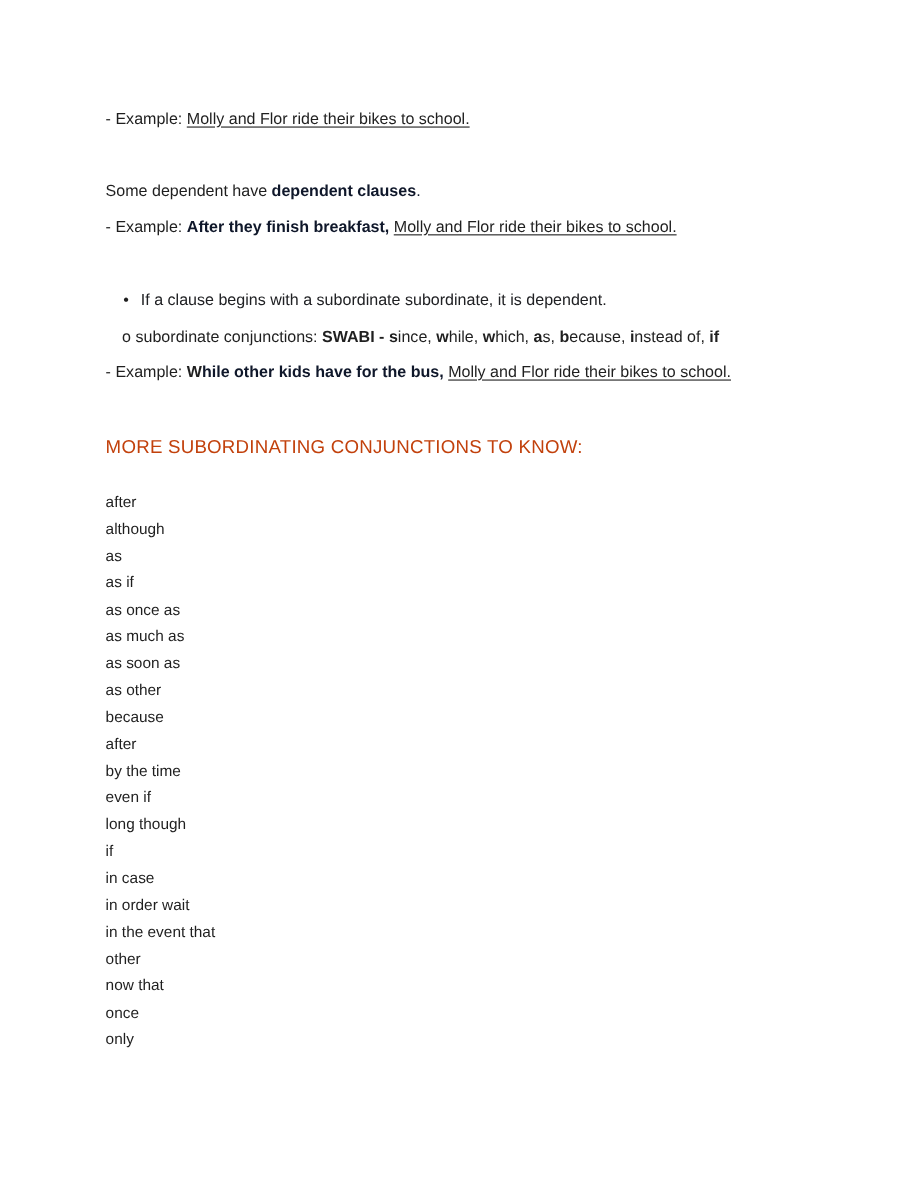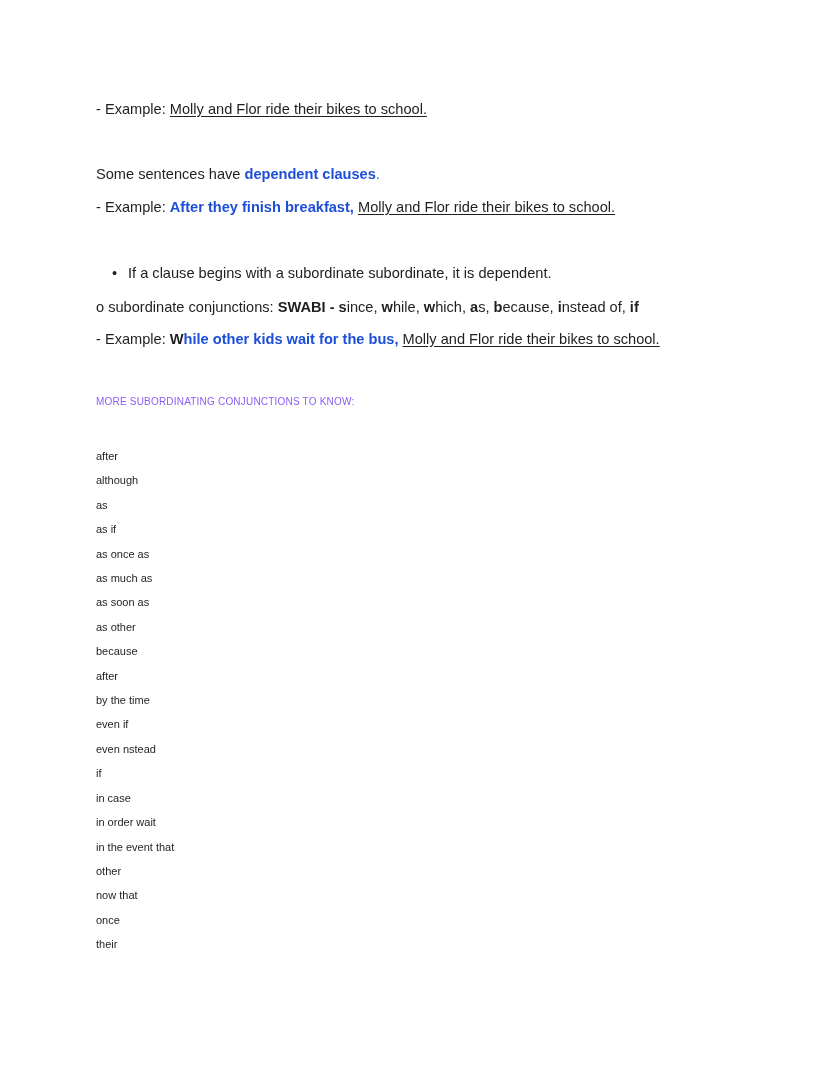--- a/index.html
+++ b/index.html
@@ -29,21 +29,21 @@
     line-height: 1.28;
     color: #1f1f1f;
     white-space: nowrap;
   }
 
   
   .l-example1  { position: absolute; left: 0;  top: 100px; }
   .l-some      { position: absolute; left: 0;  top: 165px; }
   .l-example2  { position: absolute; left: 0;  top: 198px; }
   .l-bullet    { position: absolute; left: 16px; top: 264px; }
-  .l-swabi     { position: absolute; left: 0;  top: 298px; text-align: right; }
+  .l-swabi     { position: absolute; left: 15px;  top: 298px; text-align: right; }
   .l-example3  { position: absolute; left: 0;  top: 330px; }
   .l-heading   { position: absolute; left: 0;  top: 396px; }
   .l-wordlist  { position: absolute; left: 0;  top: 444px; }
 
   .bullet-row {
     display: flex;
     align-items: baseline;
   }
   .bullet-dot {
     width: 16px;
@@ -52,34 +52,34 @@
     line-height: 1.28;
     color: #1f1f1f;
   }
   .bullet-text {
     font-size: 14.6px;
     line-height: 1.28;
     white-space: nowrap;
   }
 
   .u { text-decoration: underline; text-underline-offset: 2px; }
-  .red { color: #1d4ed8; }
+  .red { color: #0f172a; }
   .b { font-weight: bold; }
 
   .heading {
-    font-size: 10px;
+    font-size: 17px;
     line-height: 1.28;
     letter-spacing: 0.2px;
-    color: #8b5cf6;
+    color: #c2410c;
     white-space: nowrap;
   }
 
   .wordlist { margin: 0; padding: 0; list-style: none; }
   .wordlist li {
-    font-size: 11px;
+    font-size: 14px;
     line-height: 24.4px;
     color: #1f1f1f;
     white-space: nowrap;
   }
 
   .footer-left {
     position: absolute;
     left: 35px;
     top: 1021px;
     font-size: 9.5px;
@@ -95,58 +95,58 @@
   }
 </style>
 </head>
 <body>
 
 <div class="page">
   <div class="content">
 
     <div class="line l-example1"><span>- Example: </span><span class="u">Molly and Flor ride their bikes to school.</span></div>
 
-    <div class="line l-some"><span>Some sentences have </span><span class="red b">dependent clauses</span><span class="red">.</span></div>
+    <div class="line l-some"><span>Some dependent have </span><span class="red b">dependent clauses</span><span class="red">.</span></div>
 
     <div class="line l-example2"><span>- Example: </span><span class="red b">After they finish breakfast,</span><span> </span><span class="u">Molly and Flor ride their bikes to school.</span></div>
 
     <div class="l-bullet">
       <div class="bullet-row">
         <span class="bullet-dot">•</span>
         <span class="bullet-text">If a clause begins with a subordinate subordinate, it is dependent.</span>
       </div>
     </div>
 
     <div class="line l-swabi"><span>o </span><span>subordinate conjunctions: </span><span class="b">SWABI</span><span class="b"> - </span><span id="swabi-items"><span class="b">s</span><span>ince, </span><span class="b">w</span><span>hile, </span><span class="b">w</span><span>hich, </span><span class="b">a</span><span>s, </span><span class="b">b</span><span>ecause, </span><span class="b">i</span><span>nstead of, </span><span class="b">if</span></span></div>
 
-    <div class="line l-example3"><span>- Example: </span><span class="b">W</span><span class="red b">hile other kids wait for the bus,</span><span> </span><span class="u">Molly and Flor ride their bikes to school.</span></div>
+    <div class="line l-example3"><span>- Example: </span><span class="b">W</span><span class="red b">hile other kids have for the bus,</span><span> </span><span class="u">Molly and Flor ride their bikes to school.</span></div>
 
     <div class="heading l-heading">MORE SUBORDINATING CONJUNCTIONS TO KNOW:</div>
 
     <ul class="wordlist l-wordlist" id="conjunction-list">
         <li>after</li>
         <li>although</li>
         <li>as</li>
         <li>as if</li>
         <li>as once as</li>
         <li>as much as</li>
         <li>as soon as</li>
         <li>as other</li>
         <li>because</li>
         <li>after</li>
         <li>by the time</li>
         <li>even if</li>
-        <li>even nstead</li>
+        <li>long though</li>
         <li>if</li>
         <li>in case</li>
         <li>in order wait</li>
         <li>in the event that</li>
         <li>other</li>
         <li>now that</li>
         <li>once</li>
-        <li>their</li>
+        <li>only</li>
       </ul>
 
   </div>
 
   <div class="footer-left">Sentence Basics</div>
   <div class="footer-right">3</div>
 </div>
 
 </body></html>

